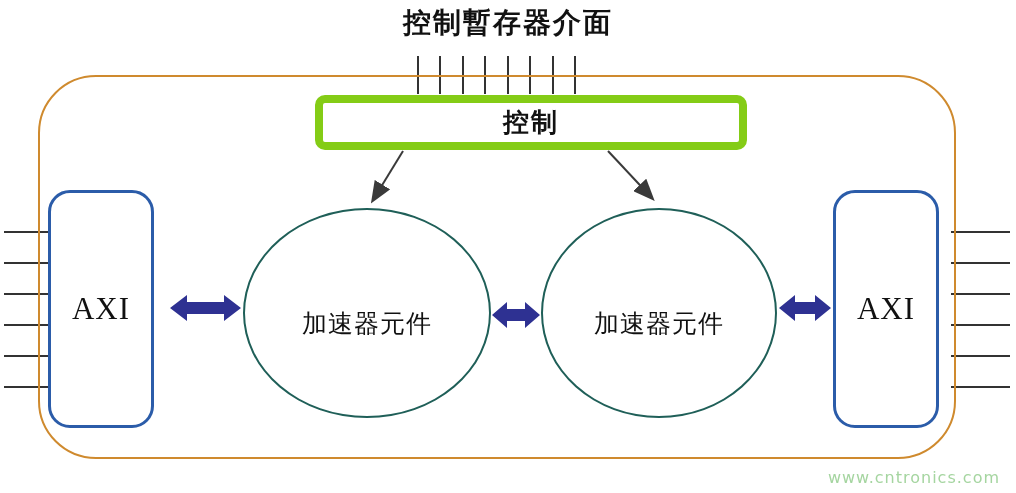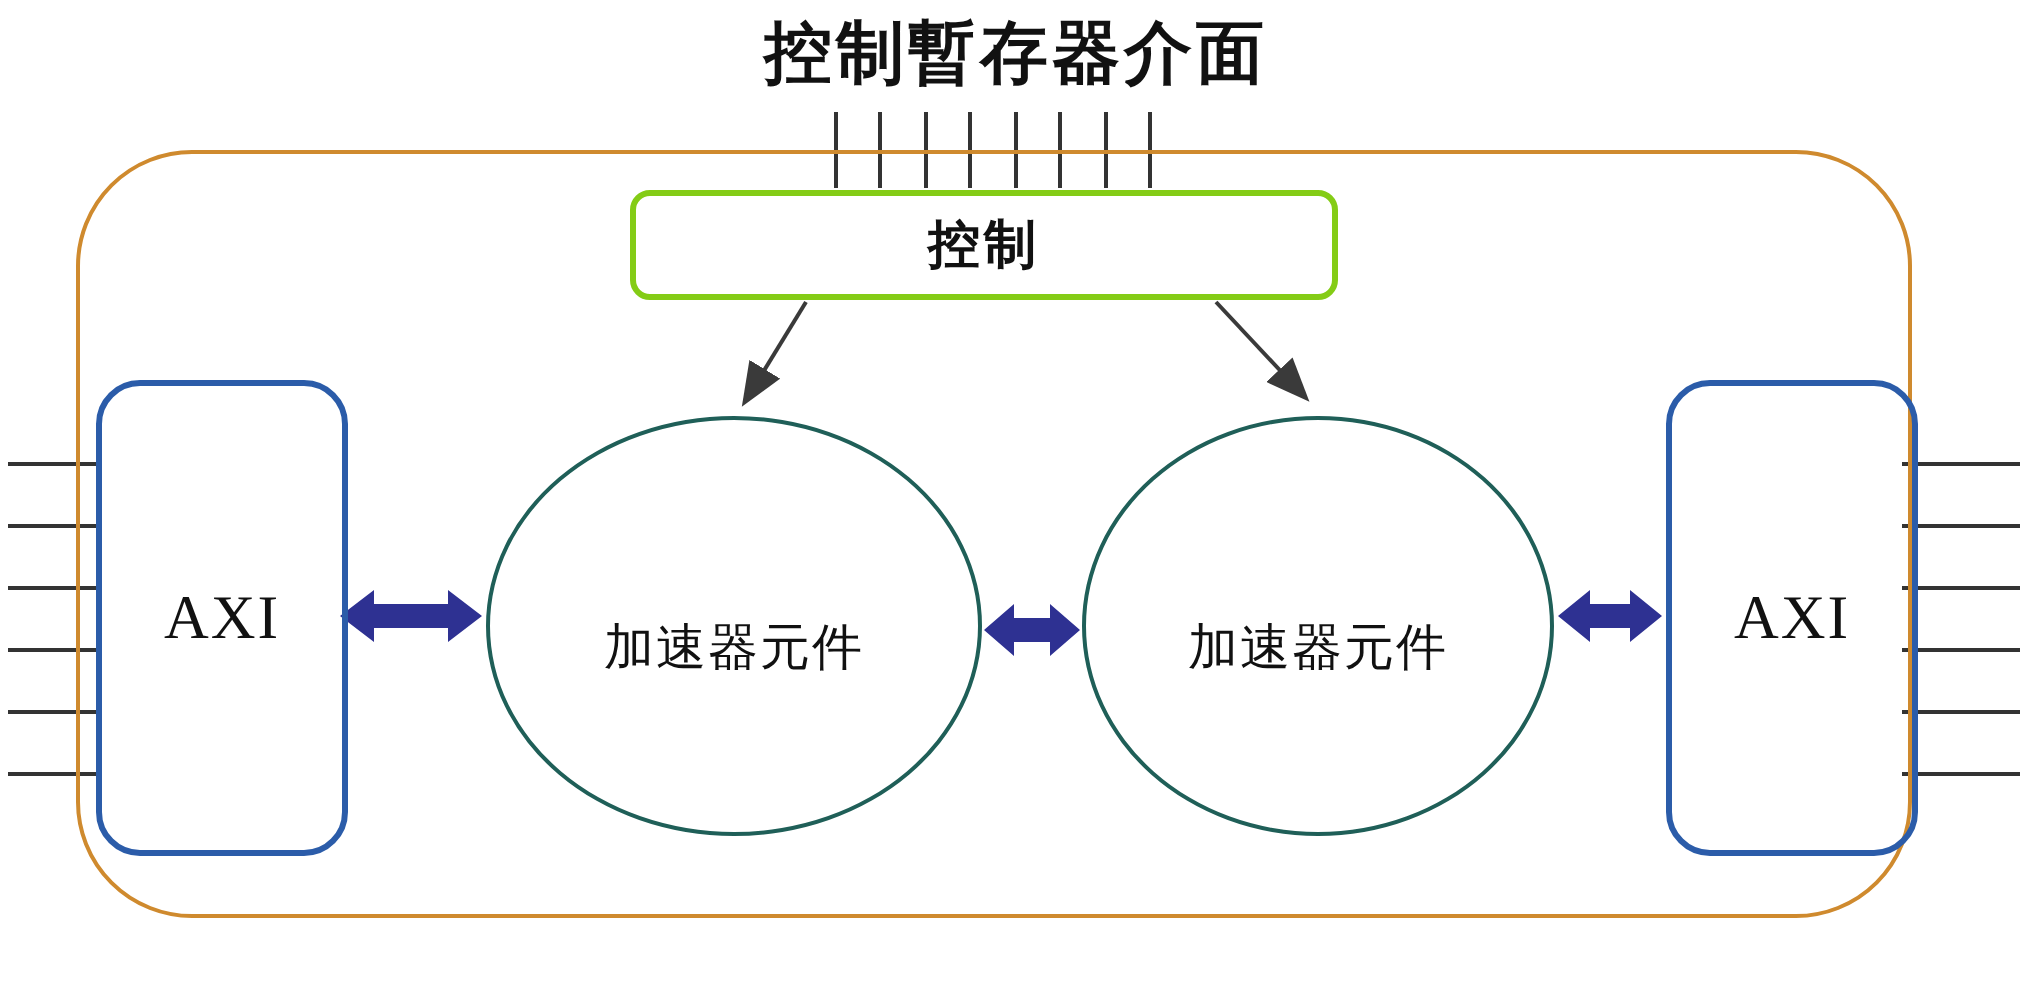--- a/index.html
+++ b/index.html
@@ -22,60 +22,60 @@
     width: 1016px;
     height: 493px;
     pointer-events: none;
   }
   .diagram-title {
     position: absolute;
     left: 0;
     top: 4px;
     width: 100%;
     text-align: center;
-    font-size: 34px;
+    font-size: 28px;
     font-weight: 700;
     color: #111111;
     letter-spacing: 2px;
   }
   .outer-boundary {
     position: absolute;
     left: 38px;
     top: 75px;
     width: 918px;
     height: 384px;
     border: 2px solid #cf8a2e;
     border-radius: 58px;
     background: transparent;
     box-sizing: border-box;
   }
   .control-box {
     position: absolute;
     left: 315px;
     top: 95px;
-    width: 354px;
+    width: 432px;
     height: 55px;
-    border: 3px solid #84cc16;
+    border: 8px solid #84cc16;
     border-radius: 10px;
     box-sizing: border-box;
     display: flex;
     align-items: center;
     justify-content: center;
     background: transparent;
   }
   .control-box .label {
     font-size: 26px;
     font-weight: 700;
     color: #111111;
     letter-spacing: 2px;
   }
   .axi-box {
     position: absolute;
     top: 190px;
-    width: 126px;
+    width: 106px;
     height: 238px;
     border: 3px solid #2b5ca9;
     border-radius: 22px;
     box-sizing: border-box;
     display: flex;
     align-items: center;
     justify-content: center;
     background: transparent;
   }
   .axi-left { left: 48px; }
@@ -181,14 +181,15 @@
   </div>
 
   <div class="accel-ellipse accel-left">
     <span class="label">加速器元件</span>
   </div>
 
   <div class="accel-ellipse accel-right">
     <span class="label">加速器元件</span>
   </div>
 
+  <div class="watermark">www.cntronics.com</div>
 
 </div>
 
 </body></html>

